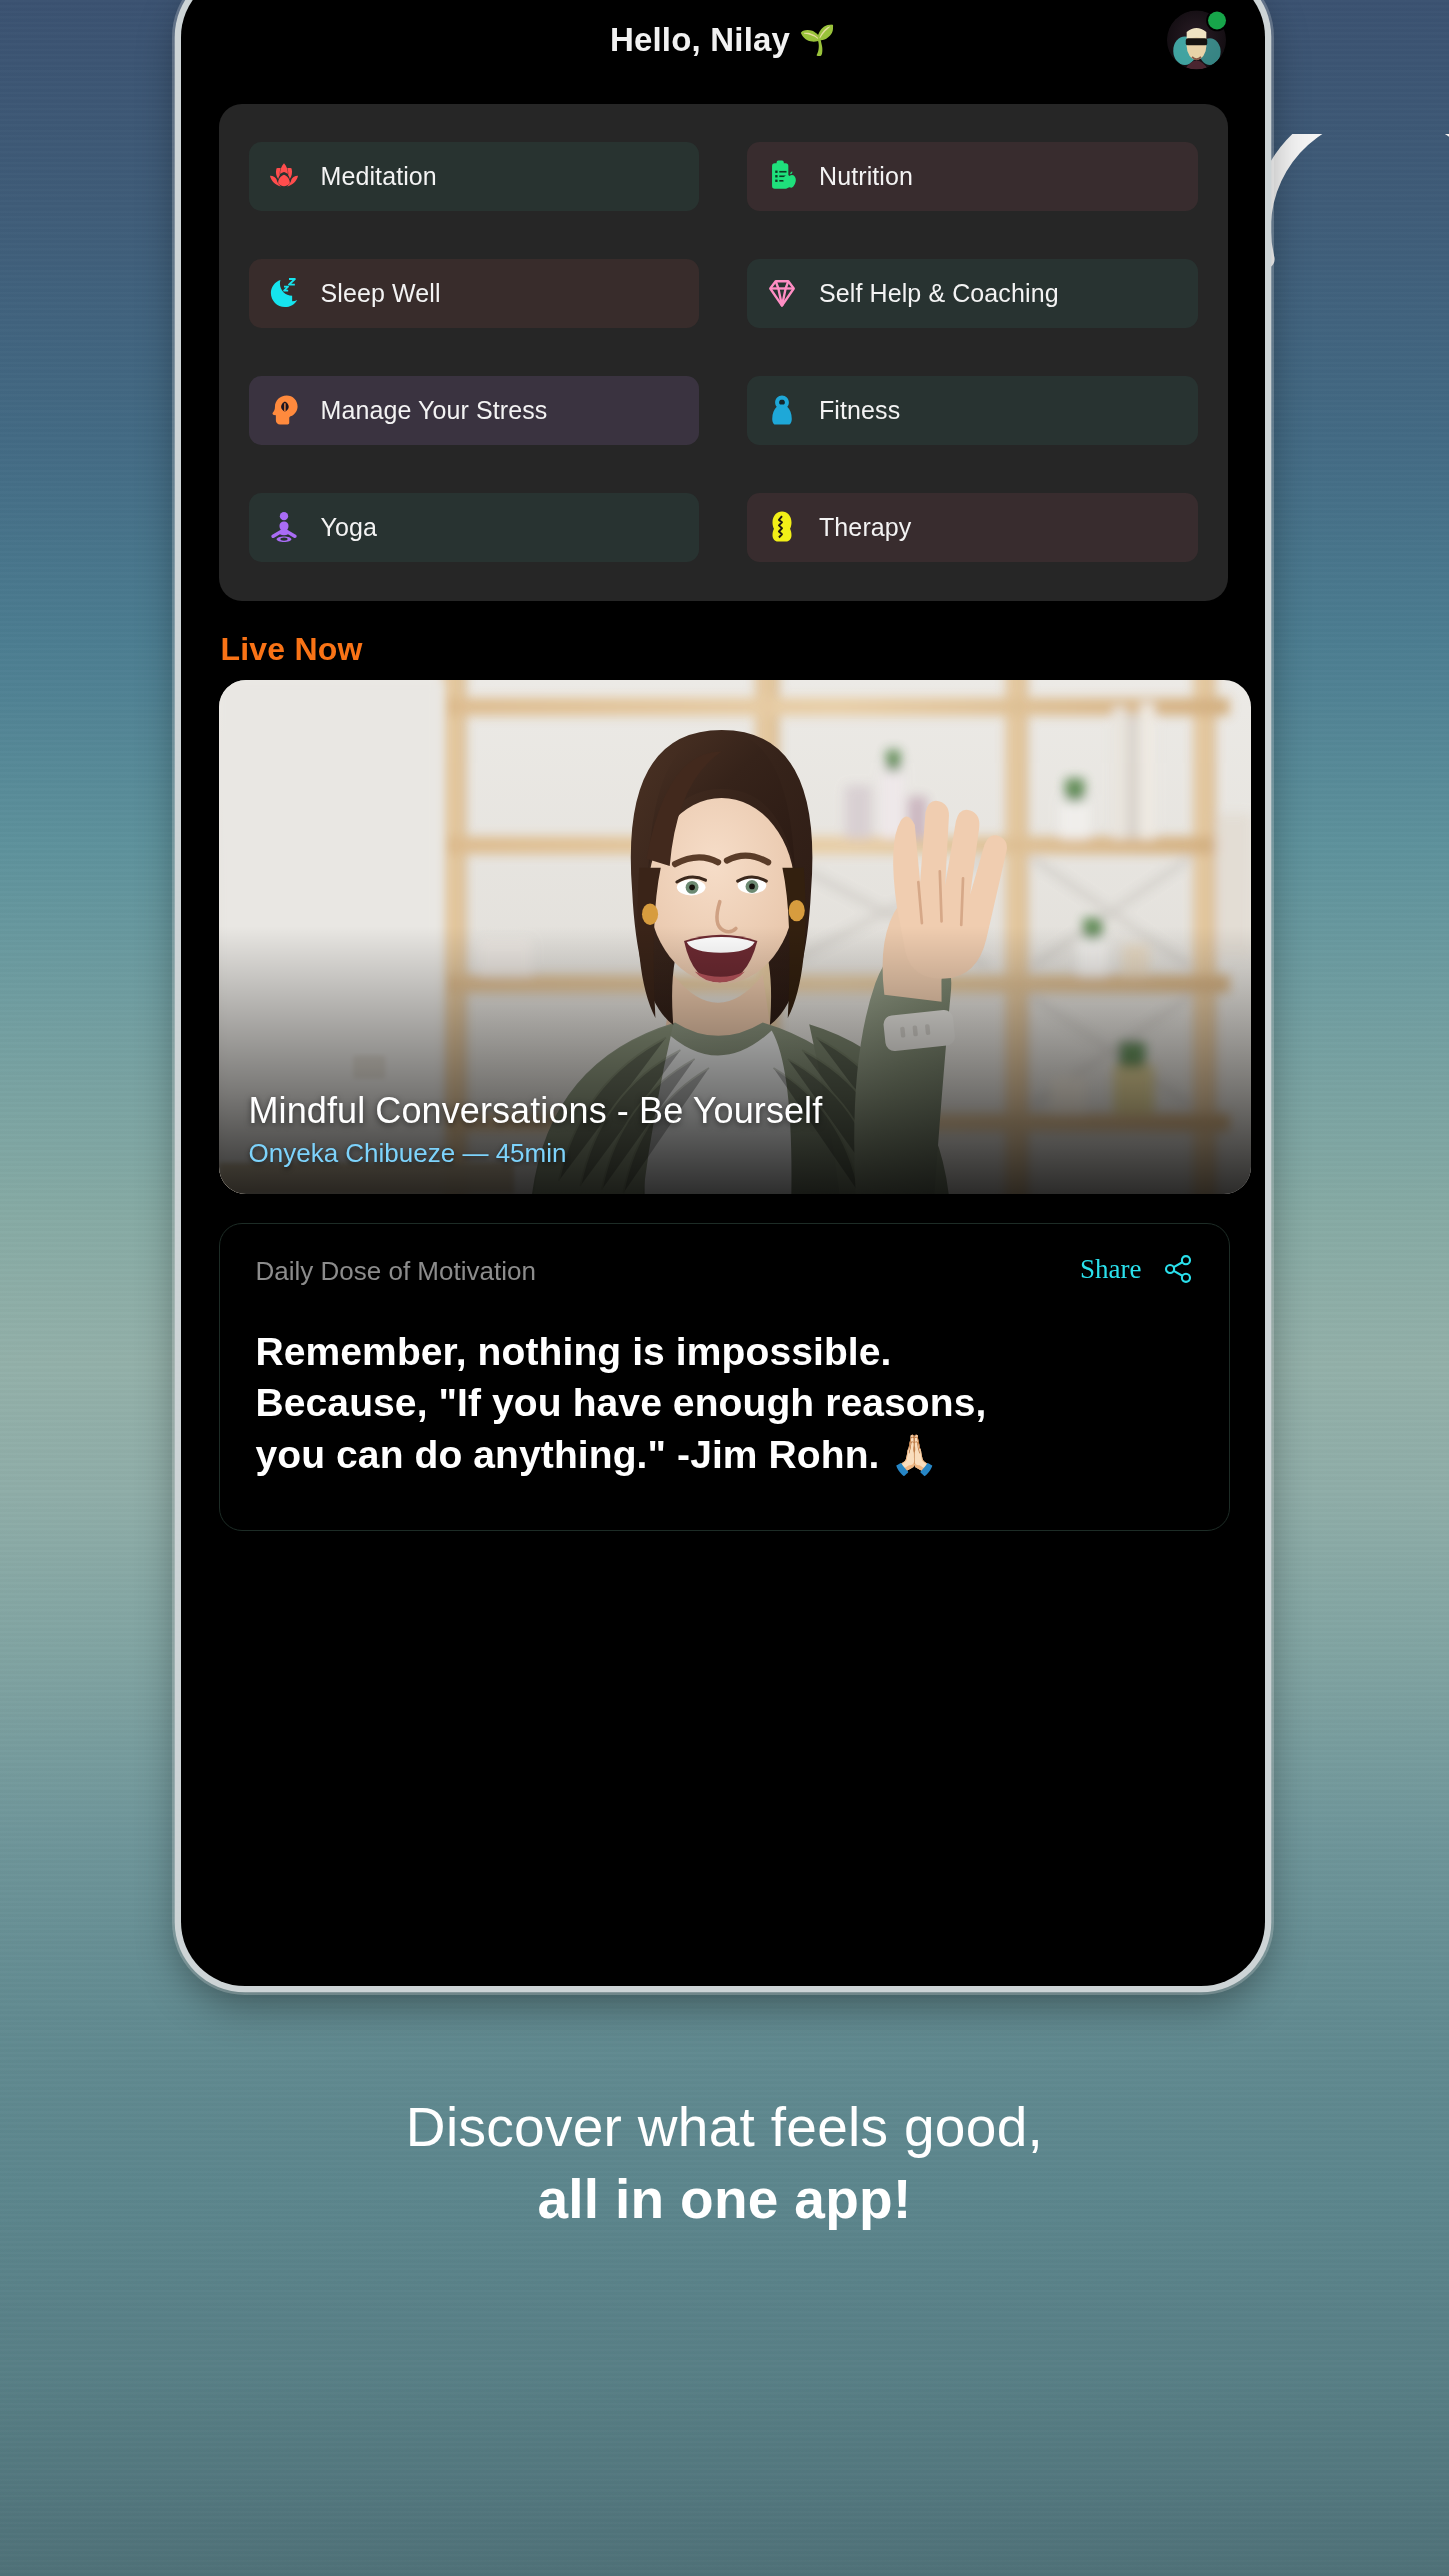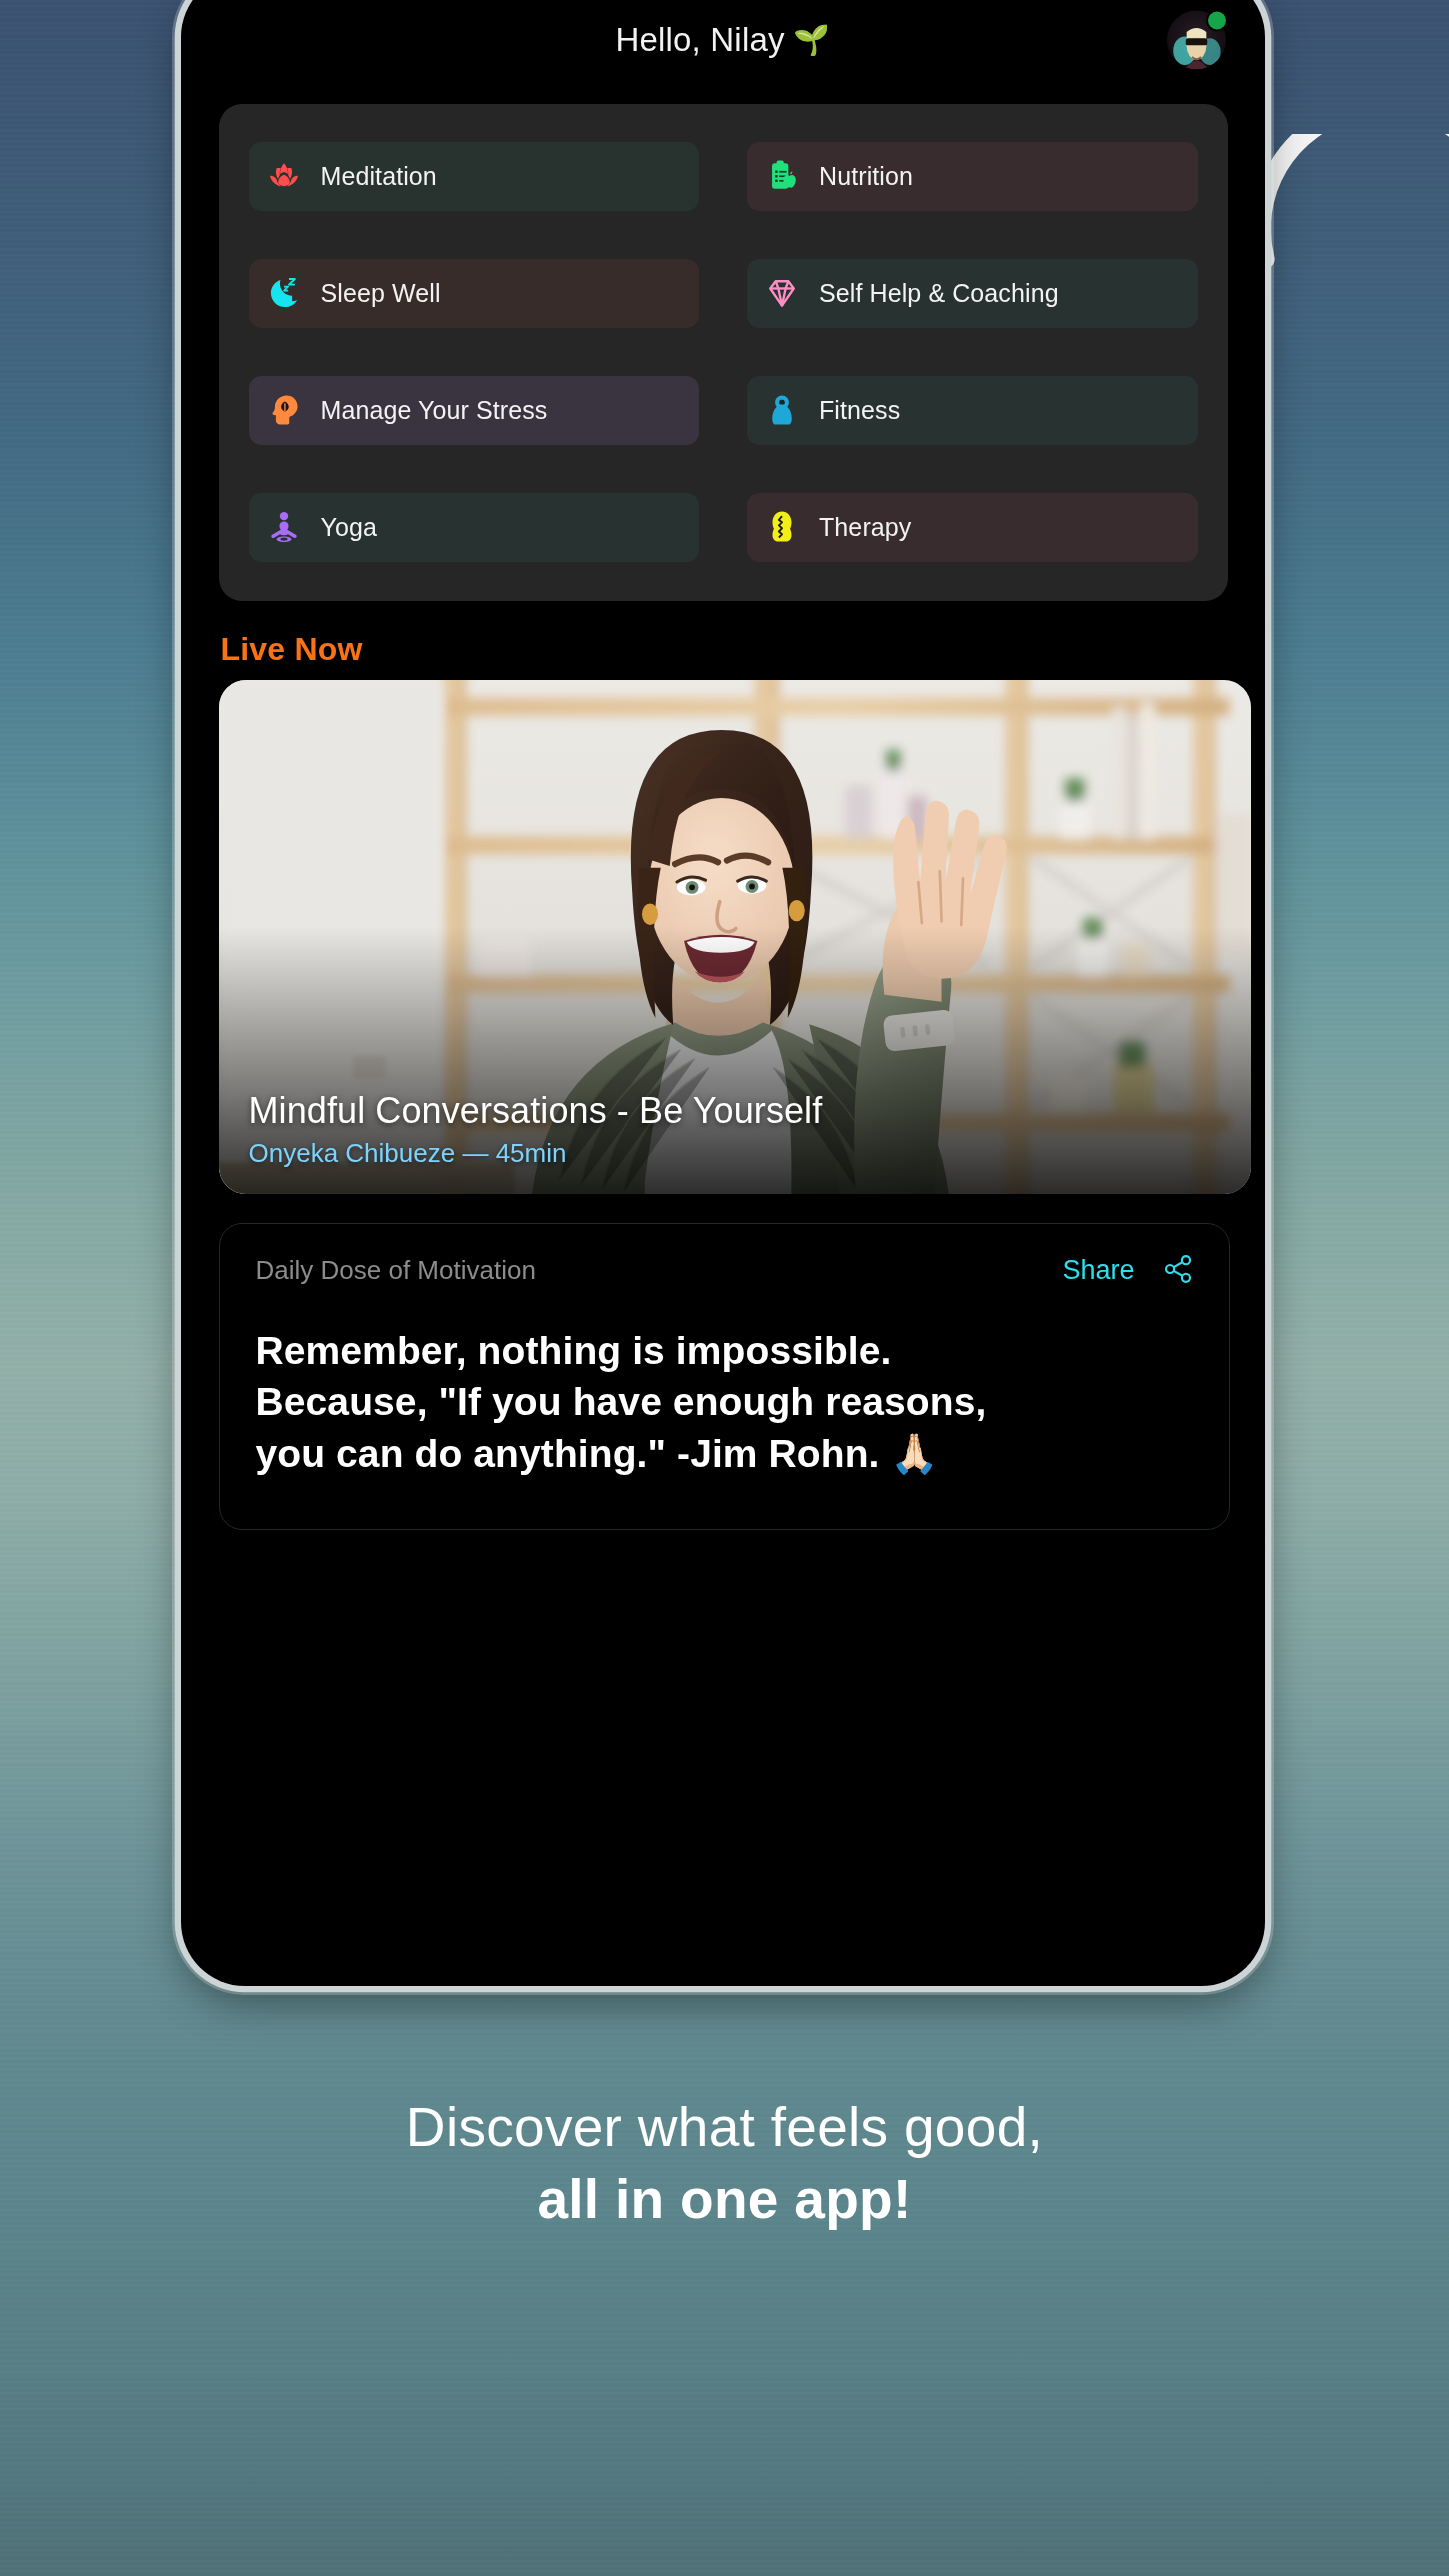--- a/index.html
+++ b/index.html
@@ -63,21 +63,21 @@
 
   
   .header {
     position:relative;
     height:109px;
     display:flex; align-items:center; justify-content:center;
   }
   .greeting {
     color:#f2f2f2;
     font-size:33px;
-    font-weight:400;
+    font-weight:700;
     letter-spacing:0.2px;
     display:flex; align-items:center; gap:9px;
   }
   .sprout { font-size:29.5px; line-height:1; }
   .avatar-wrap {
     position:absolute; right:27px; top:50%; transform:translateY(-50%);
     width:59px; height:59px;
   }
   .avatar {
     width:59px; height:59px; border-radius:50%;
@@ -159,21 +159,21 @@
   
   .quote-card {
     margin:29px 23px 0 25px;
     border:0.9px solid #1d2c26;
     border-radius:23px;
     background:#000;
     padding:30px 36px 50px 36px;
   }
   .quote-head { display:flex; align-items:center; justify-content:space-between; margin-bottom:38px; }
   .quote-head-title { color:#8c8c8c; font-size:26px; font-weight:400; }
-  .share-wrap { display:flex; align-items:center; gap:28px; }
+  .share-wrap { display:flex; gap:21px;font-family:Liberation Serif, serif; }
   .share-label { color:#2ae0ec; font-size:27px; font-weight:500; }
   .quote-body {
     color:#fff; font-size:39px; font-weight:700;
     line-height:1.32; letter-spacing:0.1px;
   }
   .pray { font-weight:400; }
 
   
   #tagline {
     position:absolute; left:0; right:0; top:2097px;

